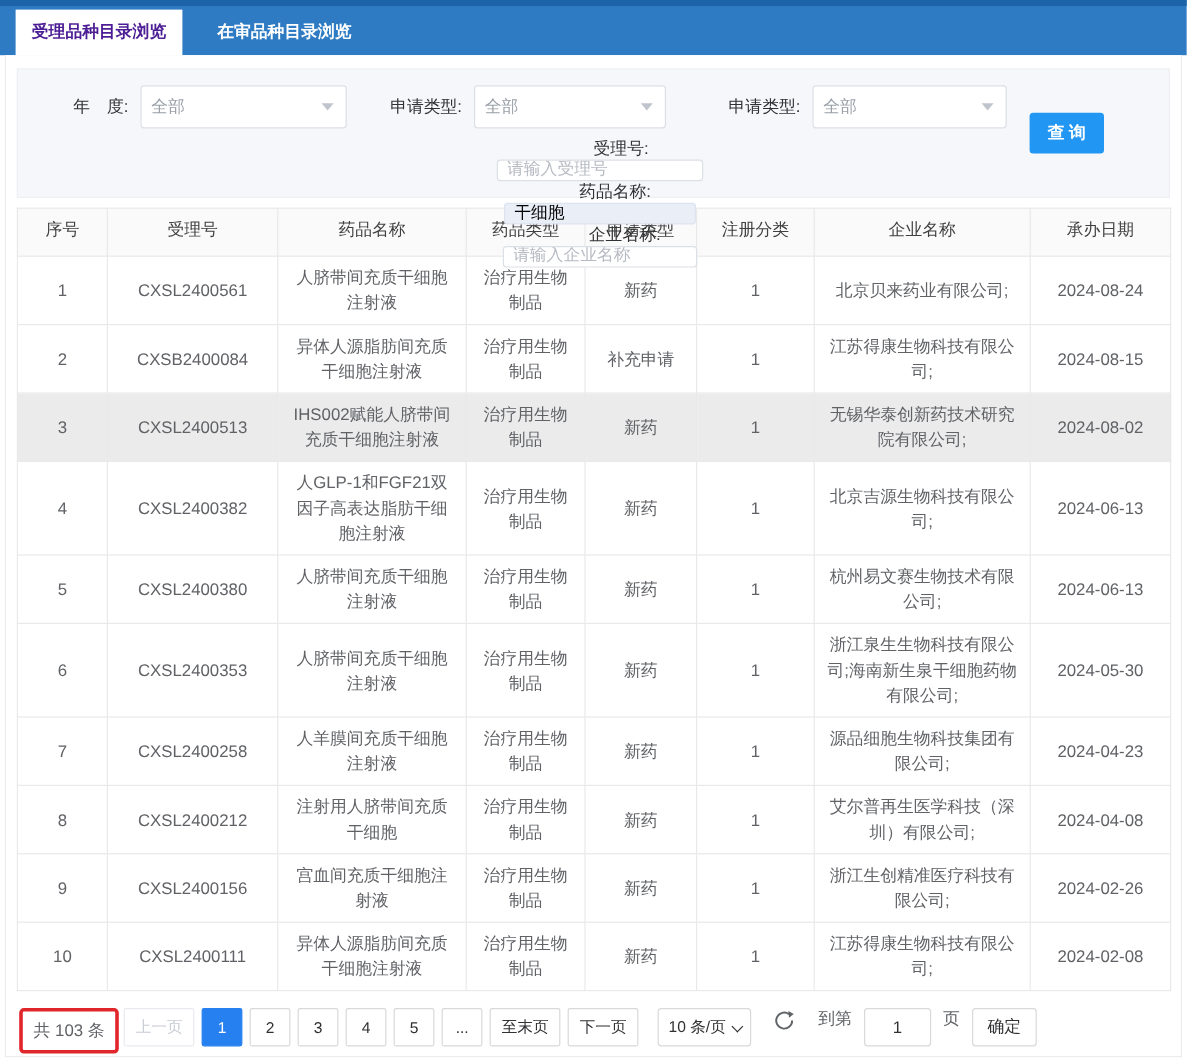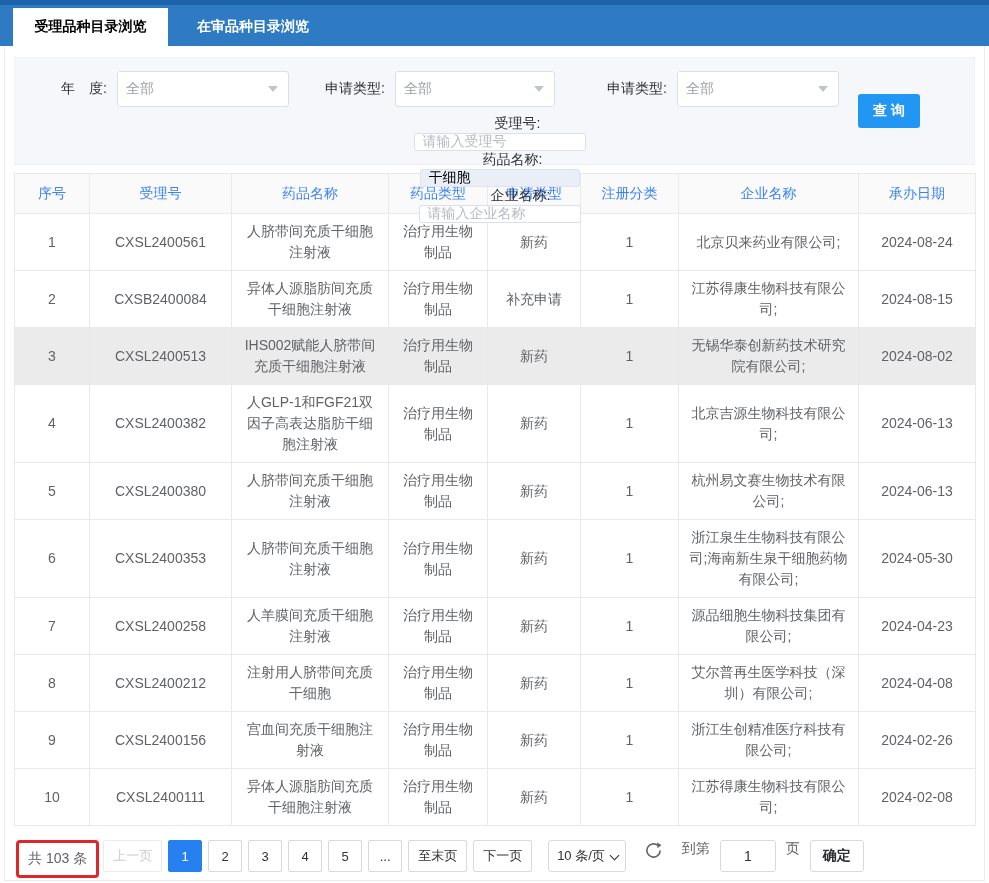--- a/index.html
+++ b/index.html
@@ -4,21 +4,21 @@
 <style>
   * { margin:0; padding:0; box-sizing:border-box; }
   html,body { width:989px; height:883px; background:#fff; overflow:hidden;
     font-family:"Liberation Sans","DejaVu Sans",sans-serif; }
 
   
   .tabbar { height:46px; background:#2e7bc3; border-top:5px solid #1d63a9;
     display:flex; align-items:flex-end; }
   .tab { height:38px; display:flex; align-items:center; justify-content:center;
     font-size:14px; font-weight:bold; cursor:pointer; }
-  .tab.active { background:#fff; color:#000000; width:155px; margin-left:13px; }
+  .tab.active { background:#fff; color:#4c1d95; width:139px; margin-left:13px; }
   .tab.inactive { color:#fff; width:170px; }
 
   
   .frame { position:absolute; left:4px; right:4px; top:46px; bottom:2px;
     border:1px solid #ececec; border-top:none; padding:11px 9px 0 9px; background:#fff; }
 
   
   .filters { width:961px; background:#f5f7fa; border:1px solid #eef0f4;
     padding:13px 0 13px 0; position:relative; }
   .f-row { display:flex; align-items:center; height:36px; }
@@ -38,21 +38,21 @@
   .f-field.filled { background:#e9eef7; border-color:#dde4f0; }
   .search-btn { position:absolute; right:54px; top:50%; transform:translateY(-50%);
     width:62px; height:34px; background:#2196f3; color:#fff; border:none; border-radius:3px;
     font-size:14px; font-weight:bold; cursor:pointer; font-family:inherit; }
 
   
   table { width:961px; border-collapse:collapse; table-layout:fixed; margin-top:8px;
     font-size:14px; color:#606266; }
   th,td { border:1px solid #e9e9e9; text-align:center; padding:7px 10px; line-height:21px;
     word-break:break-all; }
-  th { background:#fafafa; color:#3b82f6; font-weight:normal; height:40px; }
+  th { background:#fafafa; color:#404040; font-weight:normal; height:40px;font-family:Liberation Mono, monospace; }
   tbody tr { background:#fff; }
   tbody tr.hl { background:#ebebeb; }
 
   
   .pager { display:flex; align-items:flex-start; margin-top:14px; margin-left:2px;
     font-size:14px; color:#606266; }
   .total-box { border:3px solid #e0262b; border-radius:4px; padding:7px 9px;
     font-size:14px; color:#606266; white-space:nowrap; }
   .pg-btn { min-width:34px; height:32px; border:1px solid #d9d9d9; background:#fff;
     color:#303133; border-radius:2px; display:flex; align-items:center; justify-content:center;
@@ -68,21 +68,21 @@
     transform:rotate(45deg); }
   .refresh { margin-left:18px; width:20px; height:20px; display:flex; align-items:center;
     justify-content:center; cursor:pointer; }
   .goto-label { margin-left:18px; white-space:nowrap; }
   .goto-input { width:56px; height:32px; border:1px solid #d9d9d9; border-radius:3px;
     margin-left:10px; text-align:center; font-size:14px; color:#303133; outline:none;
     font-family:inherit; }
   .goto-suffix { margin-left:10px; }
   .confirm-btn { height:32px; border:1px solid #d9d9d9; background:#fff; border-radius:3px;
     padding:0 12px; margin-left:10px; font-size:14px; color:#303133; cursor:pointer;
-    font-family:inherit;font-weight:bold; }
+    font-family:inherit; }
 </style>
 </head>
 <body>
 
 <div class="tabbar">
   <div class="tab active">受理品种目录浏览</div>
   <div class="tab inactive">在审品种目录浏览</div>
 </div>
 
 <div class="frame">

